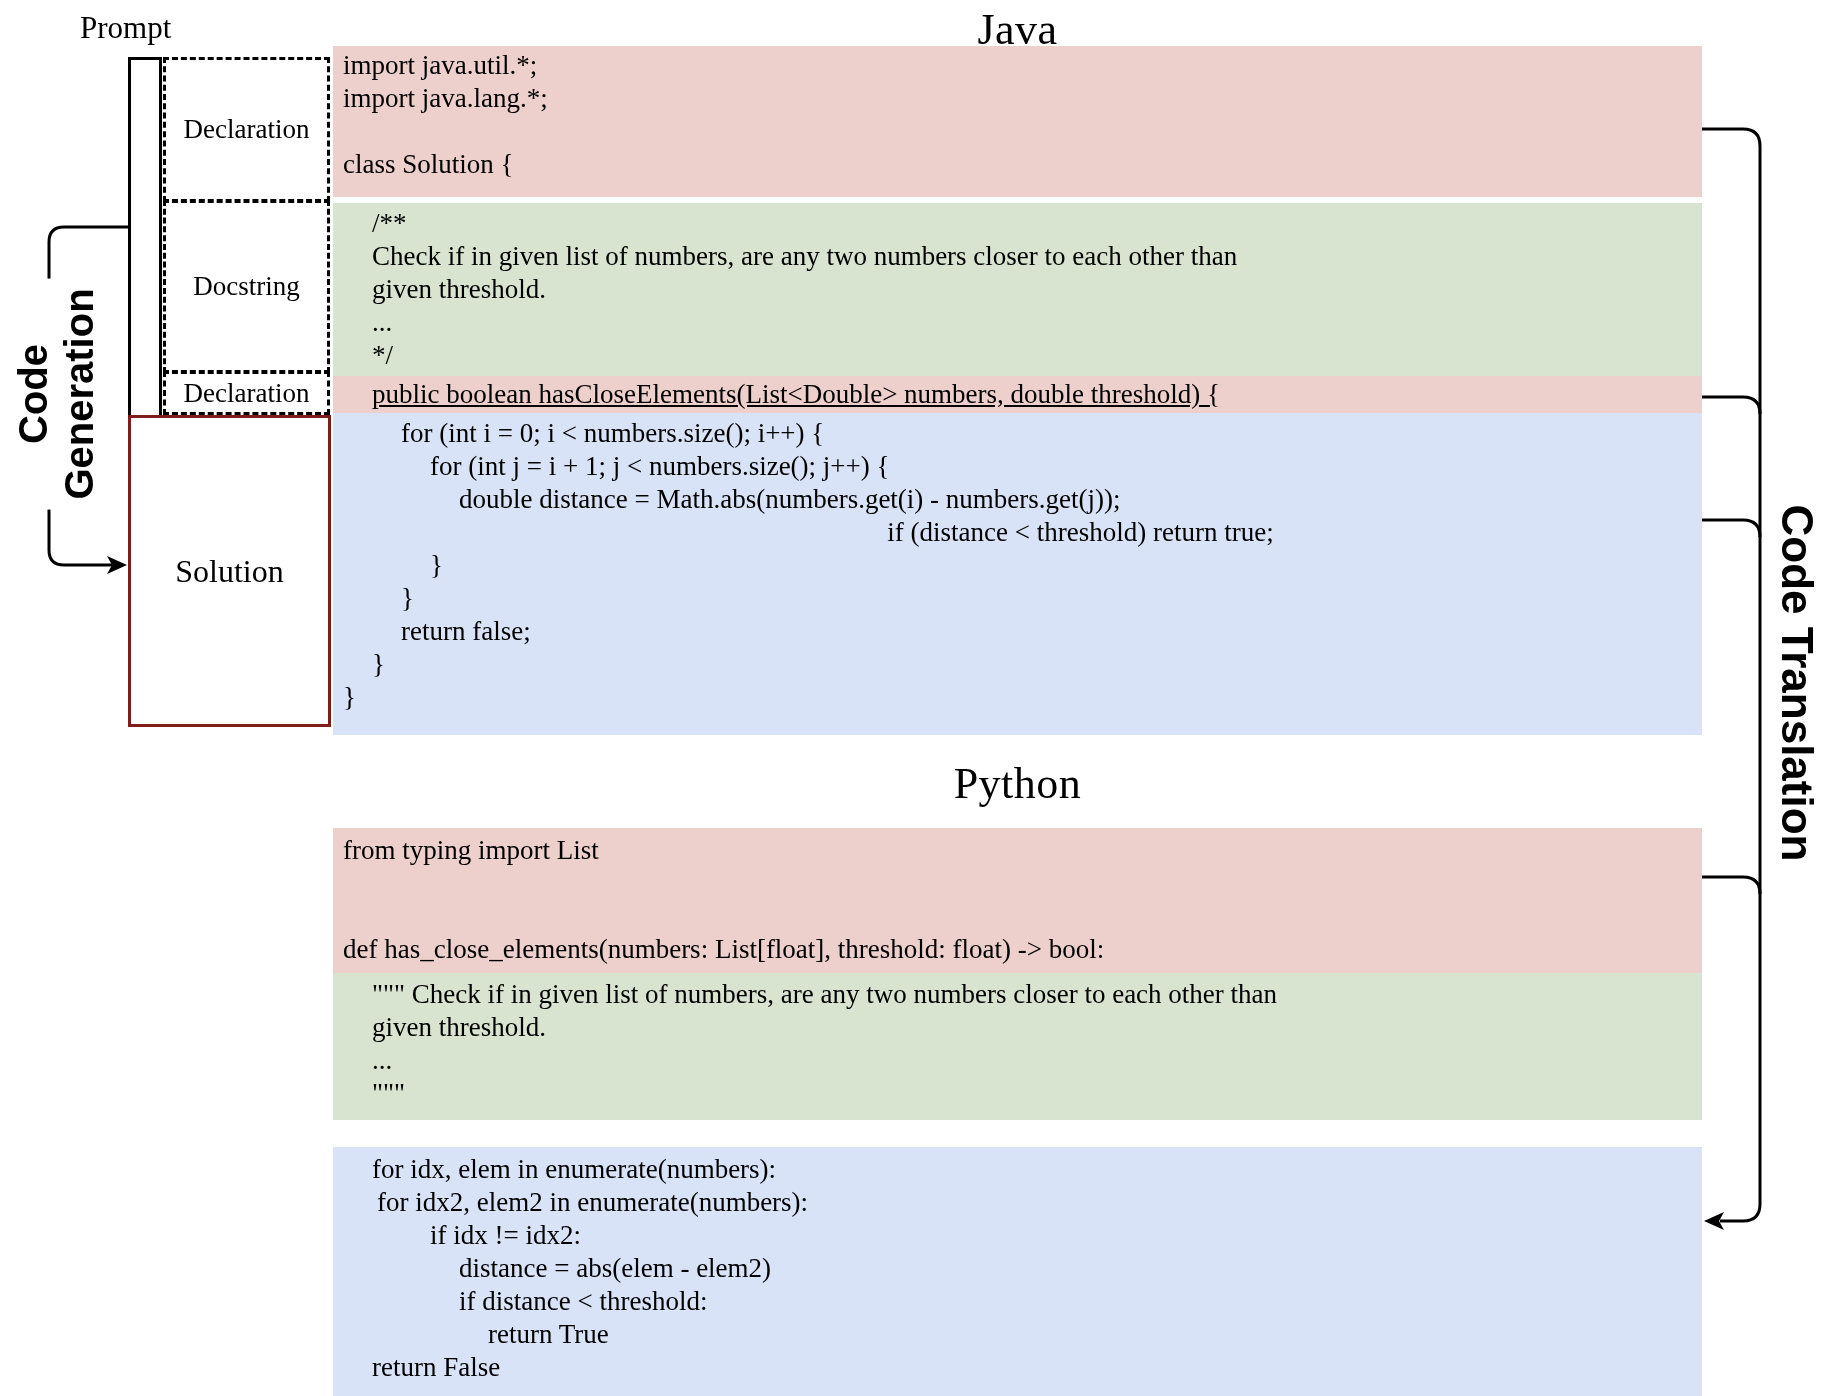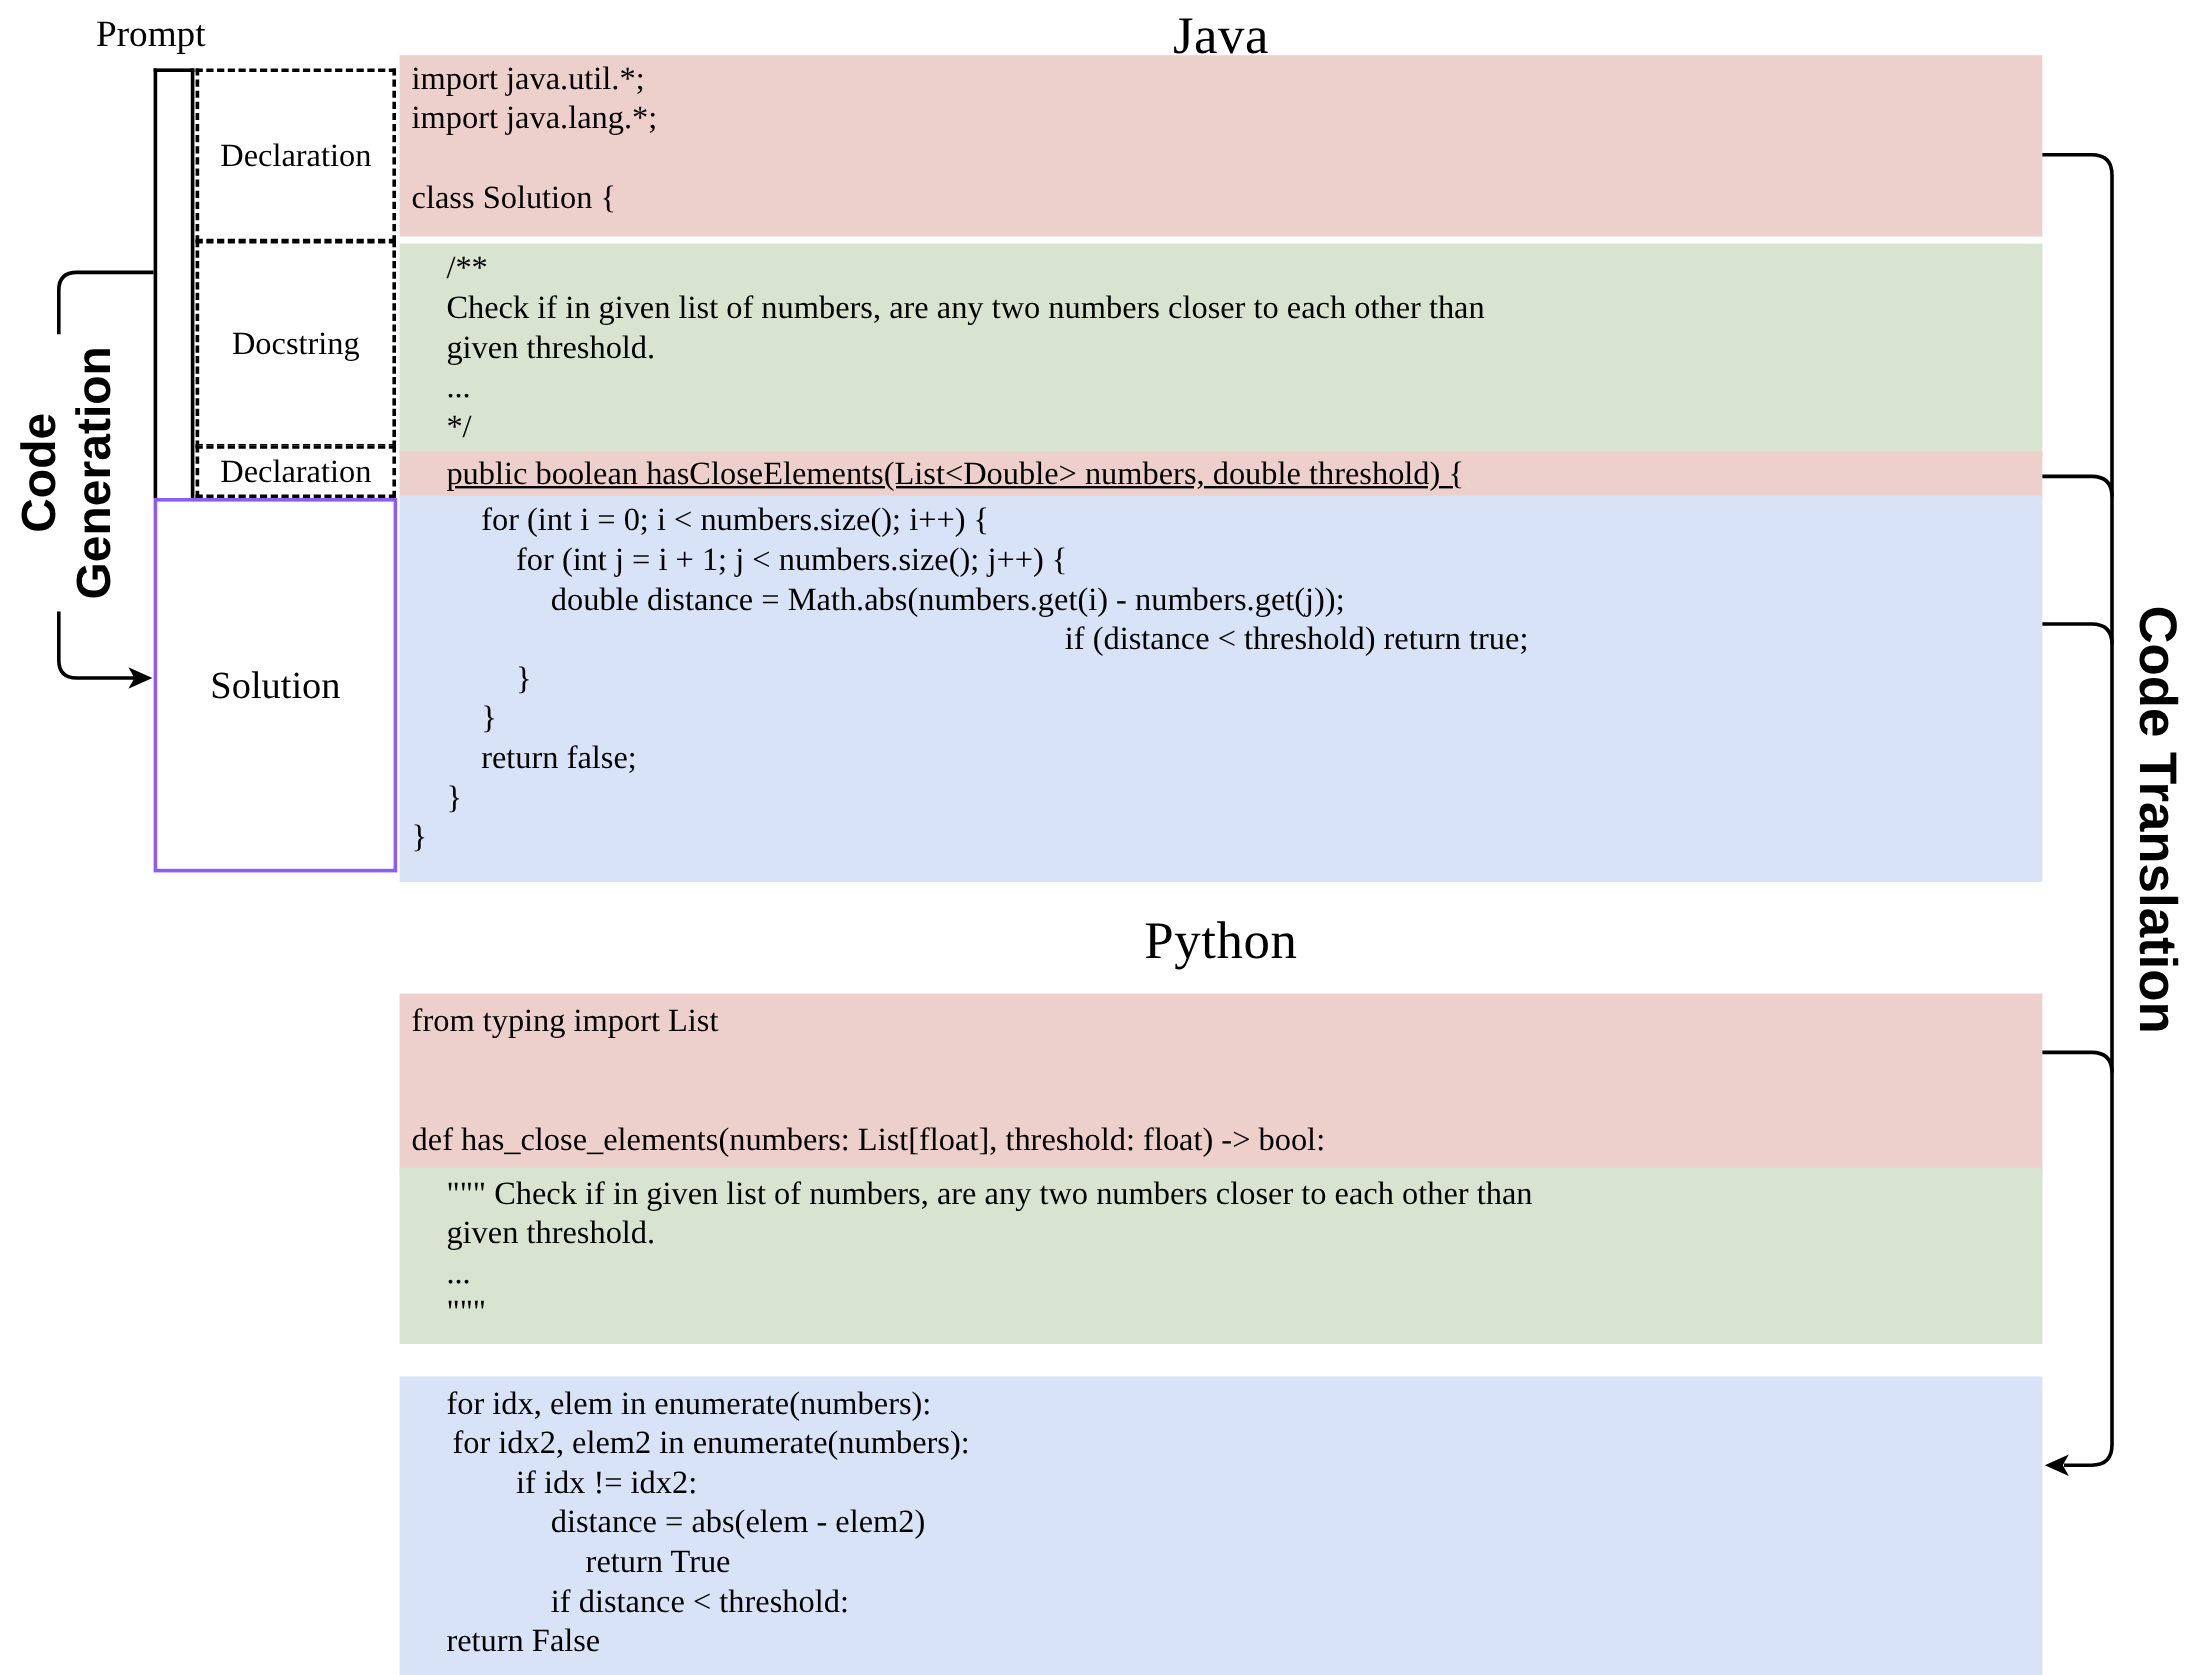--- a/index.html
+++ b/index.html
@@ -29,21 +29,21 @@
     box-sizing:border-box; background:#fff;
   }
   .dashed-box {
     position:absolute; left:163px; width:167px; box-sizing:border-box;
     border:3px dashed #000; background:#fff;
     display:flex; align-items:center; justify-content:center;
     font-size:27px;
   }
   .solution-box {
     position:absolute; left:128px; top:415px; width:203px; height:312px;
-    box-sizing:border-box; border:3px solid #8b5cf6; background:#fff;
+    box-sizing:border-box; border:3px solid #7f1d1d; background:#fff;
     display:flex; align-items:center; justify-content:center;
     font-size:32px;
   }
   .prompt-label { position:absolute; left:80px; top:10px; font-size:31px; }
 
   .rot-label {
     position:absolute; font-family:"Liberation Sans", sans-serif; font-weight:bold;
     text-align:center; background:#ffffff; white-space:nowrap;
   }
   #gen-label {
@@ -103,22 +103,22 @@
       <div class="code-line" style="padding-left: 39px;">""" Check if in given list of numbers, are any two numbers closer to each other than</div>
       <div class="code-line" style="padding-left: 39px;">given threshold.</div>
       <div class="code-line" style="padding-left: 39px;">...</div>
       <div class="code-line" style="padding-left: 39px;">"""</div>
     </div>
   <div class="code-block" style="top:1147px; height:243px; background:#d9e3f7; padding-top:6px;">
       <div class="code-line" style="padding-left: 39px;">for idx, elem in enumerate(numbers):</div>
       <div class="code-line" style="padding-left: 44px;">for idx2, elem2 in enumerate(numbers):</div>
       <div class="code-line" style="padding-left: 97px;">if idx != idx2:</div>
       <div class="code-line" style="padding-left: 126px;">distance = abs(elem - elem2)</div>
+      <div class="code-line" style="padding-left: 126px;">if distance &lt; threshold:</div>
       <div class="code-line" style="padding-left: 155px;">return True</div>
-      <div class="code-line" style="padding-left: 126px;">if distance &lt; threshold:</div>
       <div class="code-line" style="padding-left: 39px;">return False</div>
     </div>
 
   <div class="prompt-label">Prompt</div>
 
   <div class="spine"></div>
 
   <div class="dashed-box" style="top:57px; height:145px;">
     <span>Declaration</span>
   </div>

